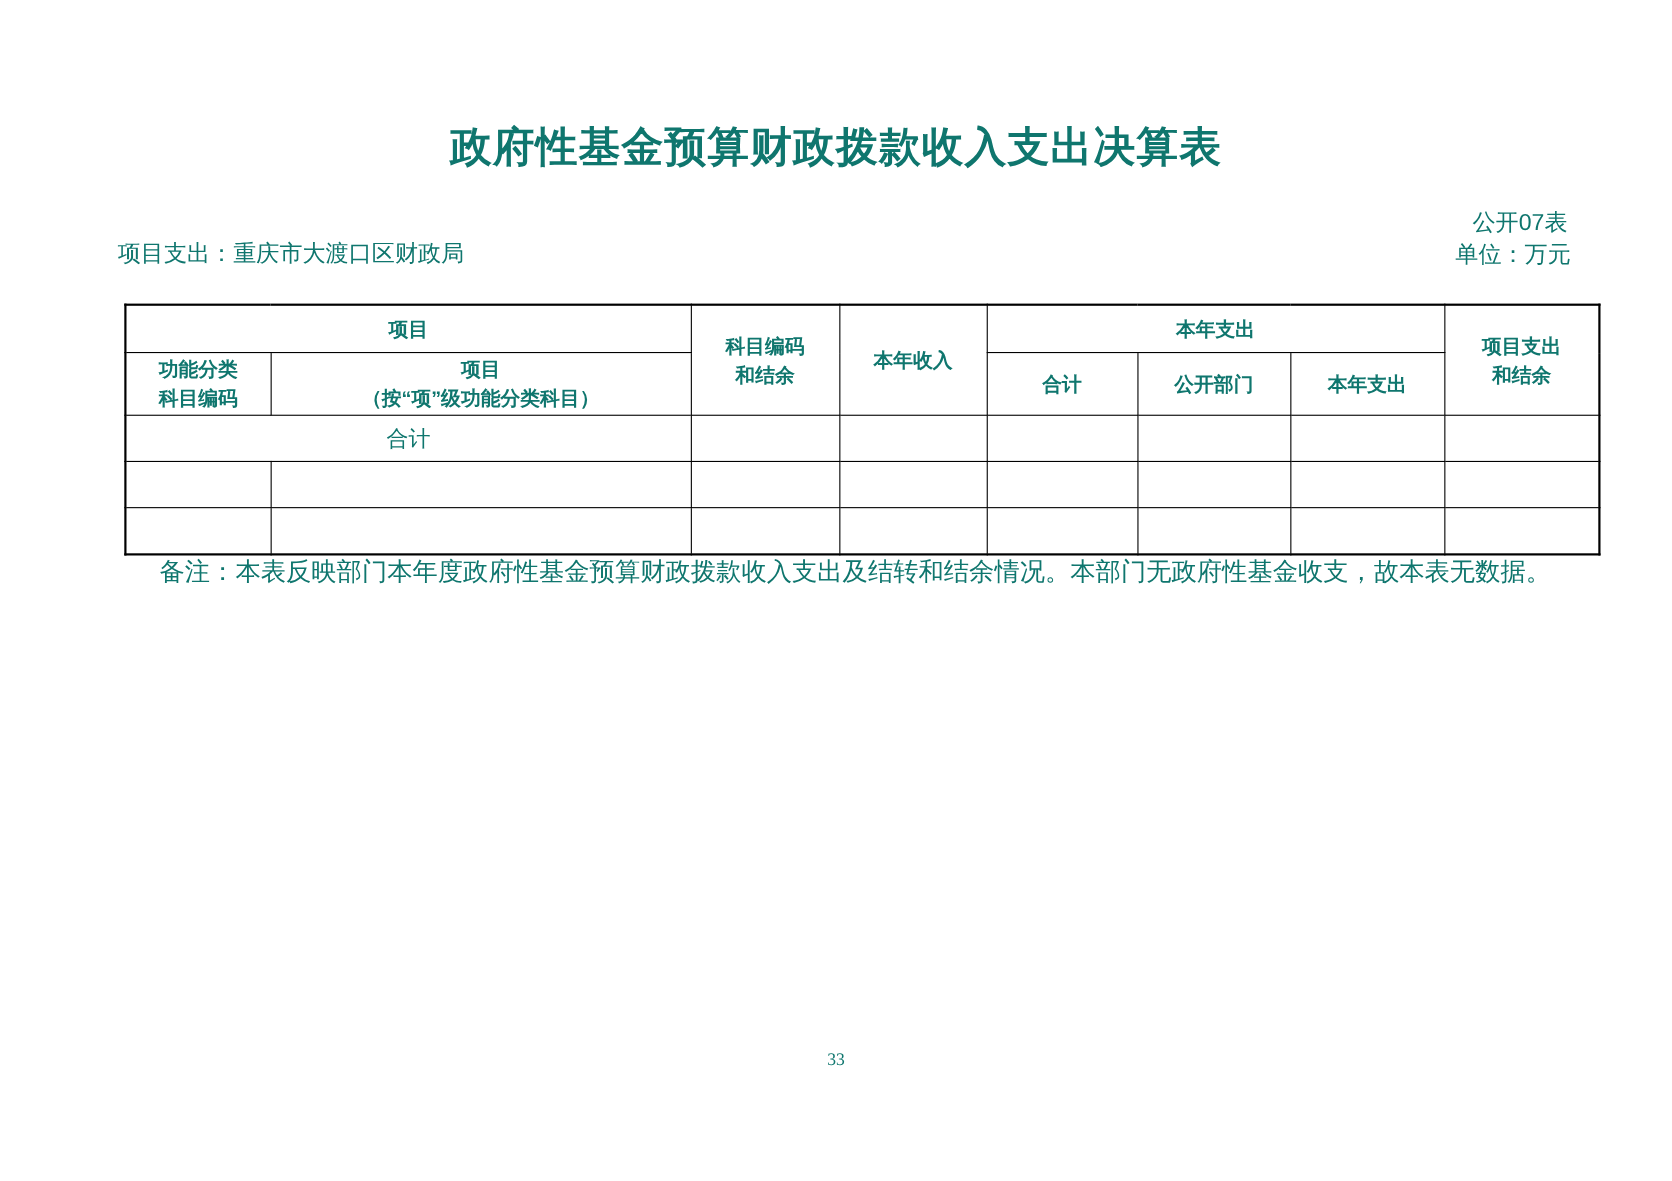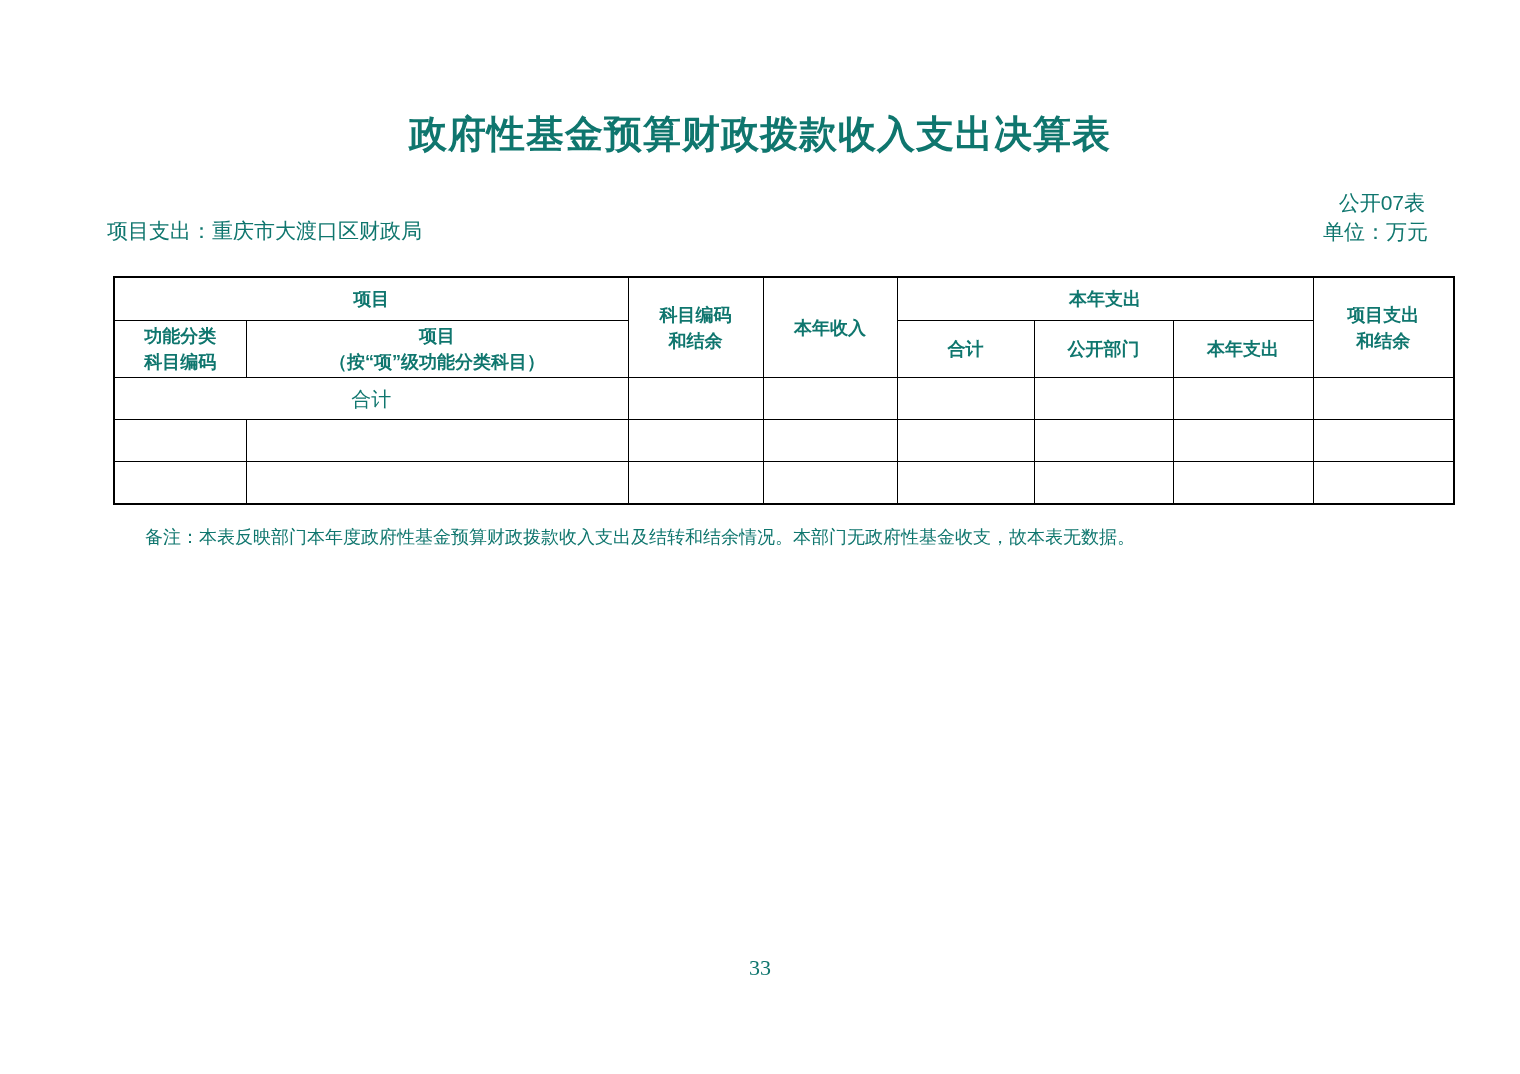--- a/index.html
+++ b/index.html
@@ -59,32 +59,32 @@
     font-family:"Liberation Serif", serif;
     font-size:20px;
     line-height:24px;
   }
   tr.r1 td { height:42px; }
   tr.r2 td { height:56px; }
   tr.rb td { height:41px; }
 
   .note {
     position:absolute;
-    top:524px; left:145px;
-    font-family:Liberation Serif, serif;
-    font-size:18px;
+    top:508px; left:145px;
+    font-family:Liberation Mono, monospace;
+    font-size:23px;
     line-height:27px;
     white-space:nowrap;
   }
   .page-number {
     position:absolute;
     top:955px; left:0; width:100%;
     text-align:center;
     font-family:"Liberation Serif", serif;
-    font-size:22px;
+    font-size:16px;
   }
 </style>
 </head>
 <body>
 
 <div class="page">
 
   <div class="doc-title">政府性基金预算财政拨款收入支出决算表</div>
 
   <div class="meta-kai table-code">公开07表</div>

